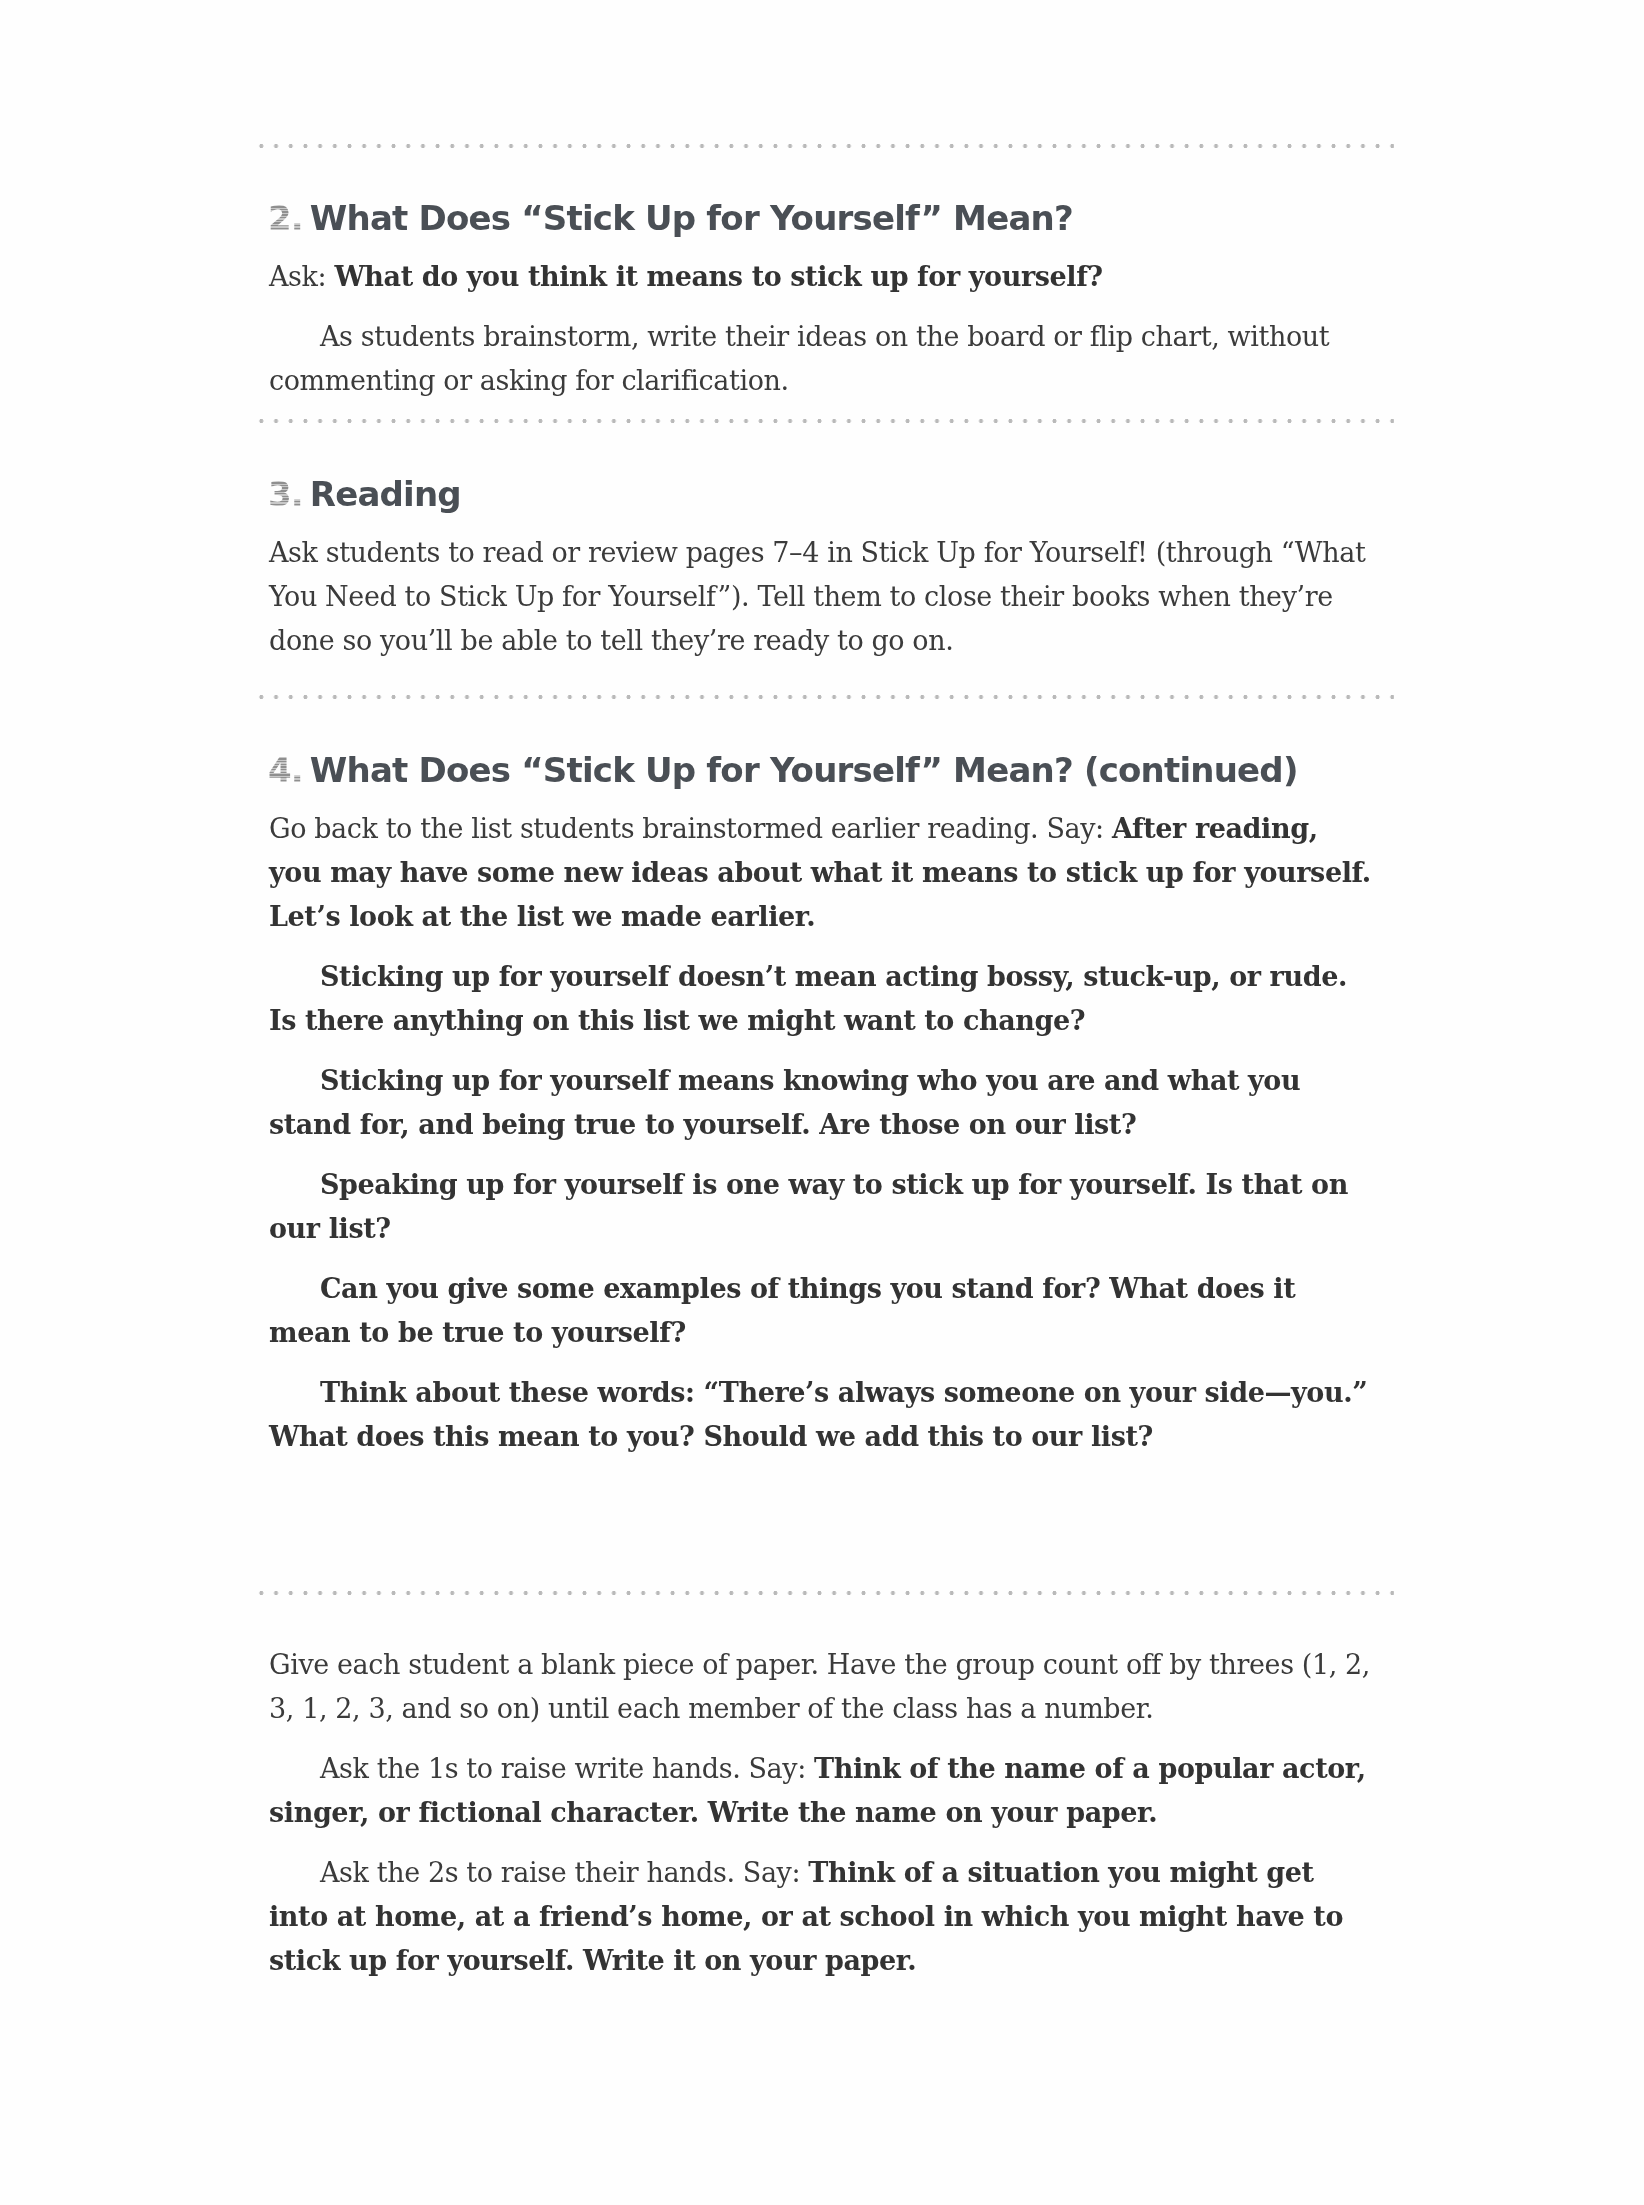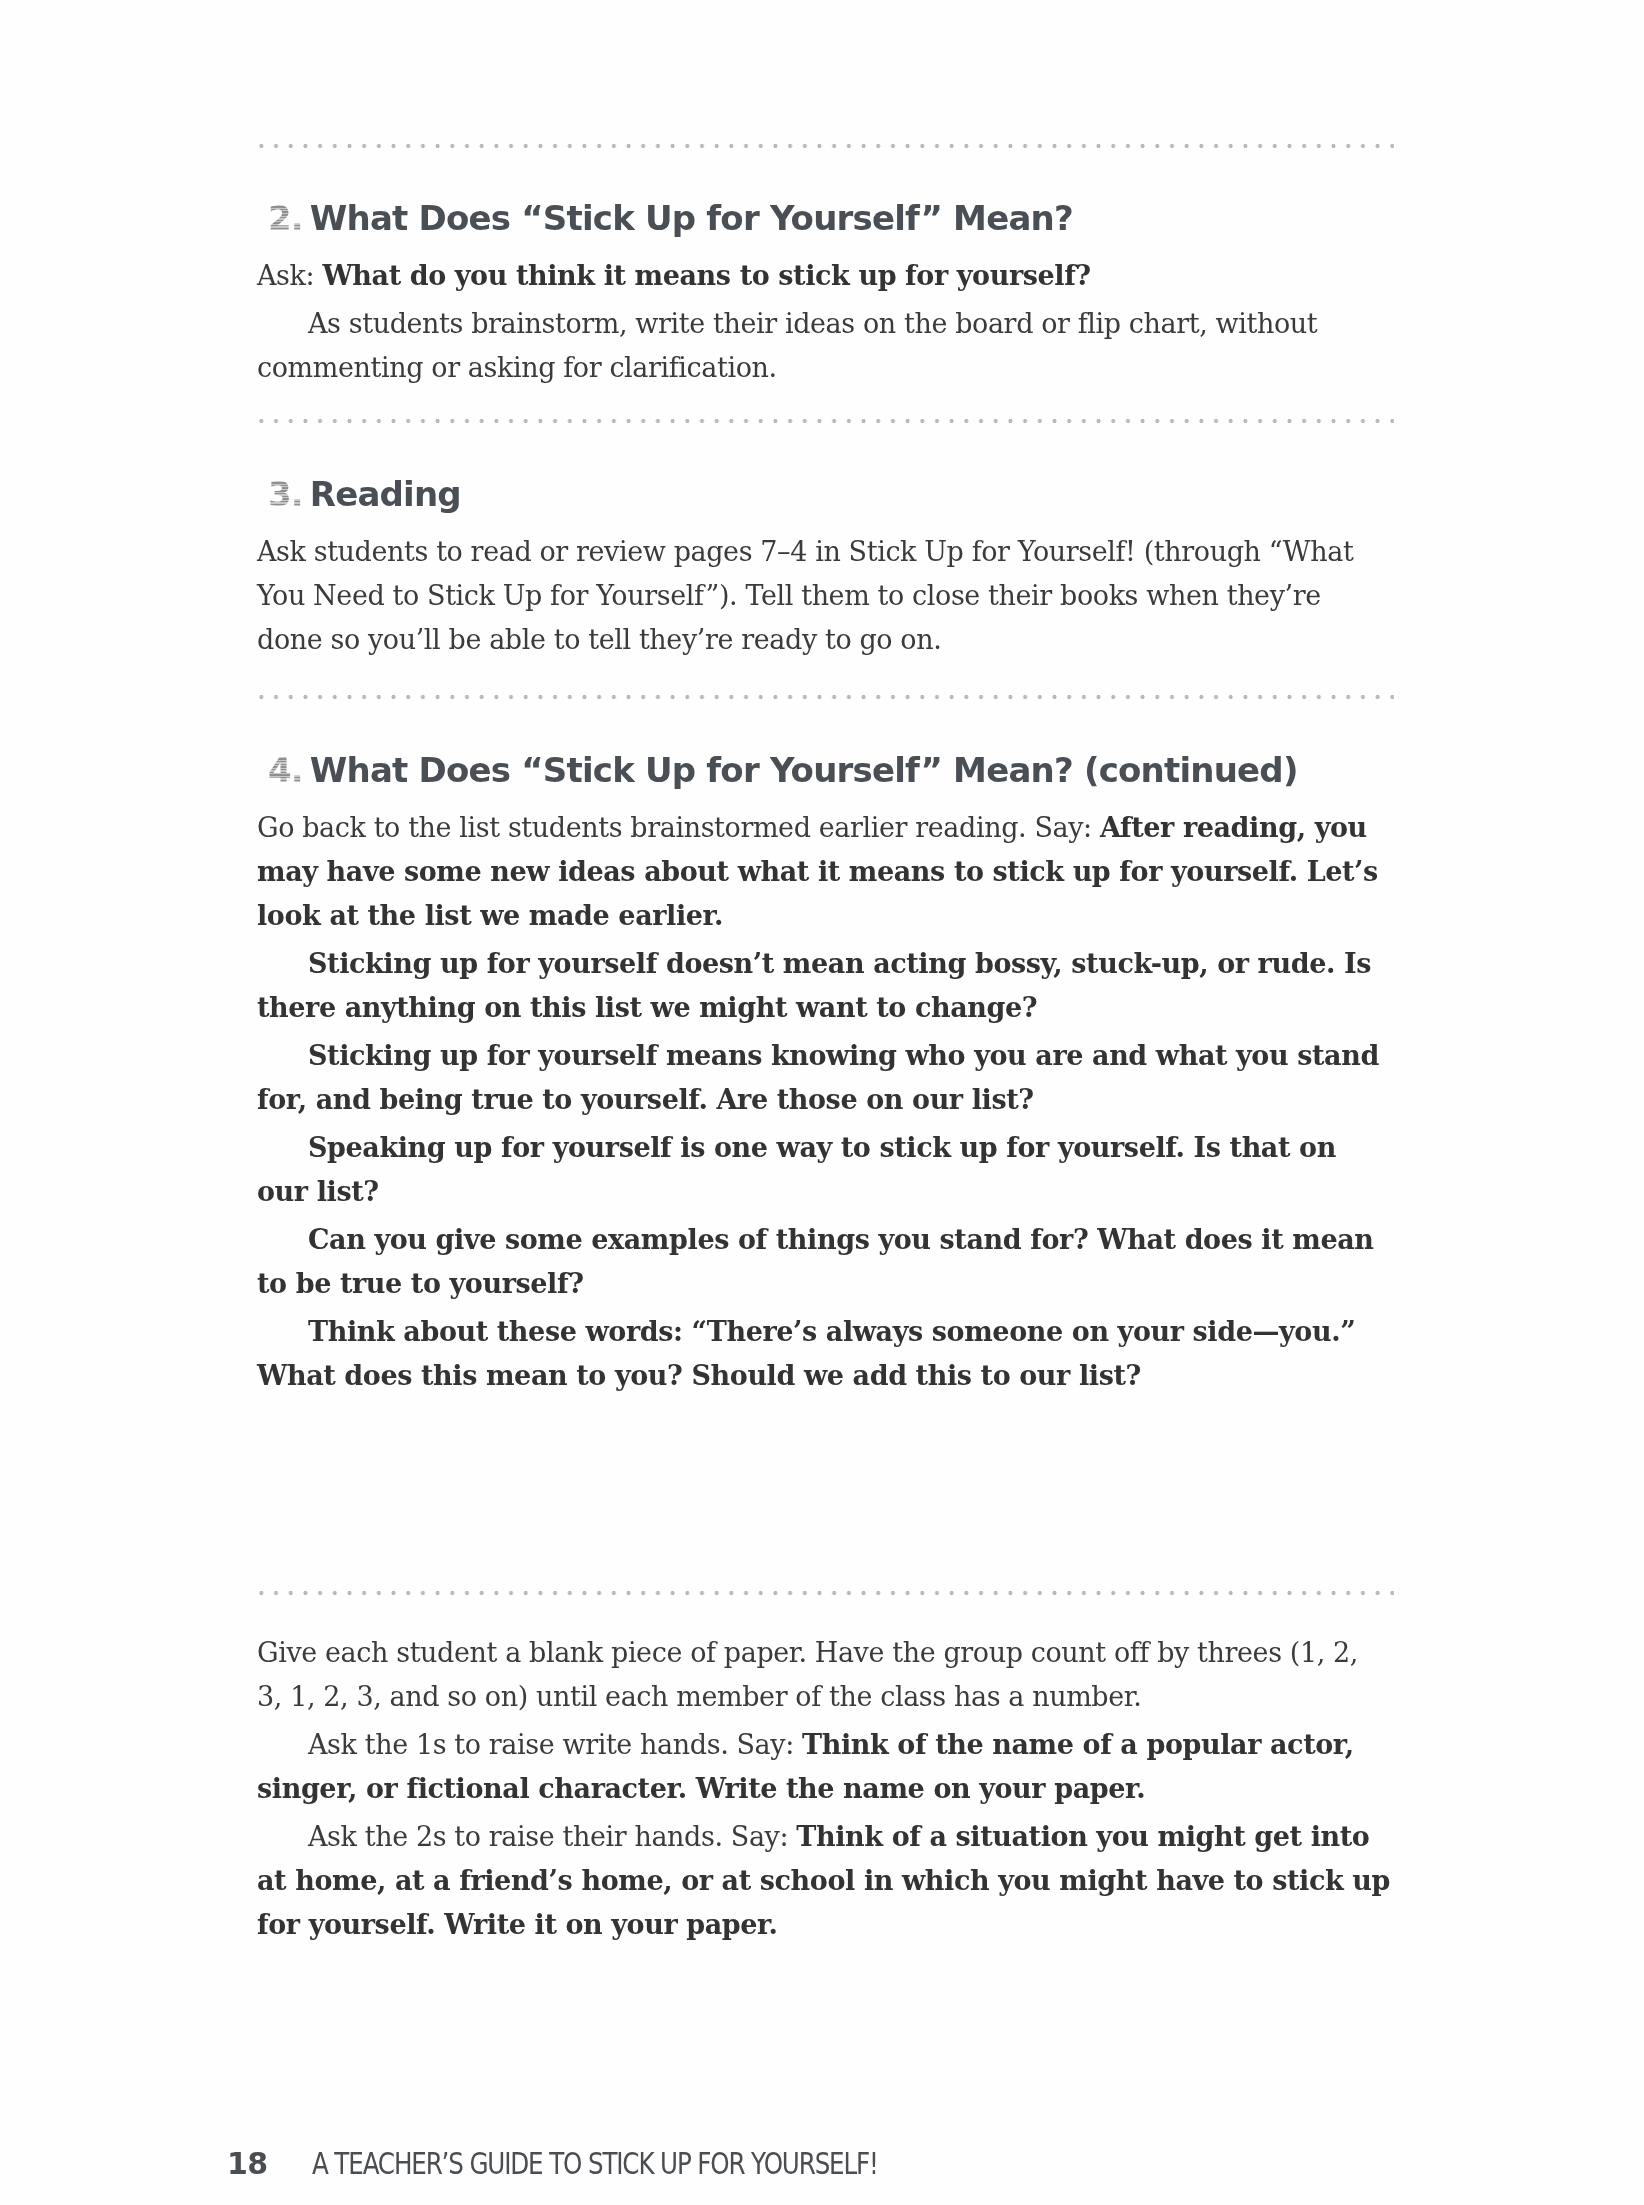--- a/index.html
+++ b/index.html
@@ -20,21 +20,21 @@
     color:#a3a3a3;
     background: repeating-linear-gradient(180deg, #8f8f8f 0 1.4px, #c8c8c8 1.4px 2.7px);
     -webkit-background-clip:text; background-clip:text;
     -webkit-text-fill-color: transparent;
     margin-right:6.8px;
   }
   .body {
     font-family: "DejaVu Serif", serif; font-size:27px; line-height:44px;
     color:#3b3b3b; margin:0; letter-spacing:-0.4px;
   }
-  .body p { margin:4px; }
+  .body p { margin:16px; }
   .body p.indent { text-indent:51px; }
   .b { font-weight:bold; color:#333; }
   .i { }
   .footer {
     position:absolute; left:227px; top:2146px; white-space:nowrap;
     color:#4a4d52;
   }
   .footer .pg { font-family:"DejaVu Sans", sans-serif; font-weight:bold; font-size:30px; letter-spacing:-0.7px; display:inline-block; width:85px; }
   .footer .ttl { font-family:"DejaVu Sans", sans-serif; font-size:30px; letter-spacing:-1.4px; transform:scaleX(0.82); transform-origin:left center; display:inline-block; }
 </style>
@@ -81,17 +81,14 @@
 
   <div class="sep" style="top:1590px"></div>
   <div class="section" id="sec3" style="top:1627px">
     <div class="body">
         <p><span class="">Give each student a blank piece of paper. Have the group count off by threes (1, 2, 3, 1, 2, 3, and so on) until each member of the class has a number.</span></p>
         <p class="indent"><span class="">Ask the 1s to raise write hands. Say: </span><span class="b">Think of the name of a popular actor, singer, or fictional character. Write the name on your paper.</span></p>
         <p class="indent"><span class="">Ask the 2s to raise their hands. Say: </span><span class="b">Think of a situation you might get into at home, at a friend’s home, or at school in which you might have to stick up for yourself. Write it on your paper.</span></p>
       </div>
   </div>
 
-  <div class="footer">
-    <span class="pg">18</span><span class="ttl">A TEACHER’S GUIDE TO STICK UP FOR YOURSELF!</span>
-  </div>
 </div>
 
 
 </body></html>

